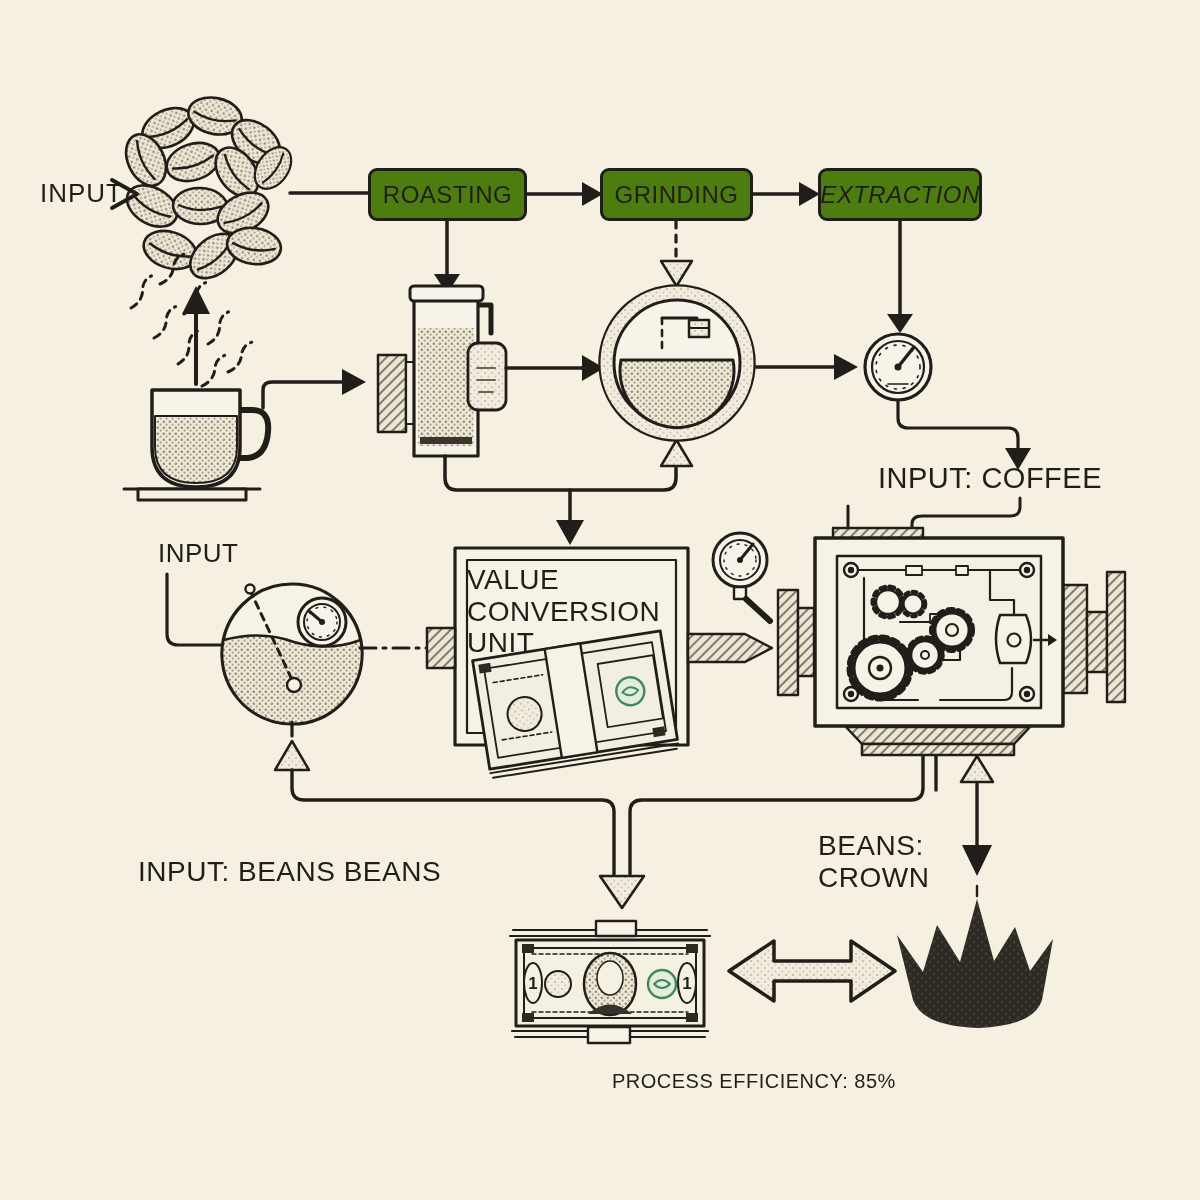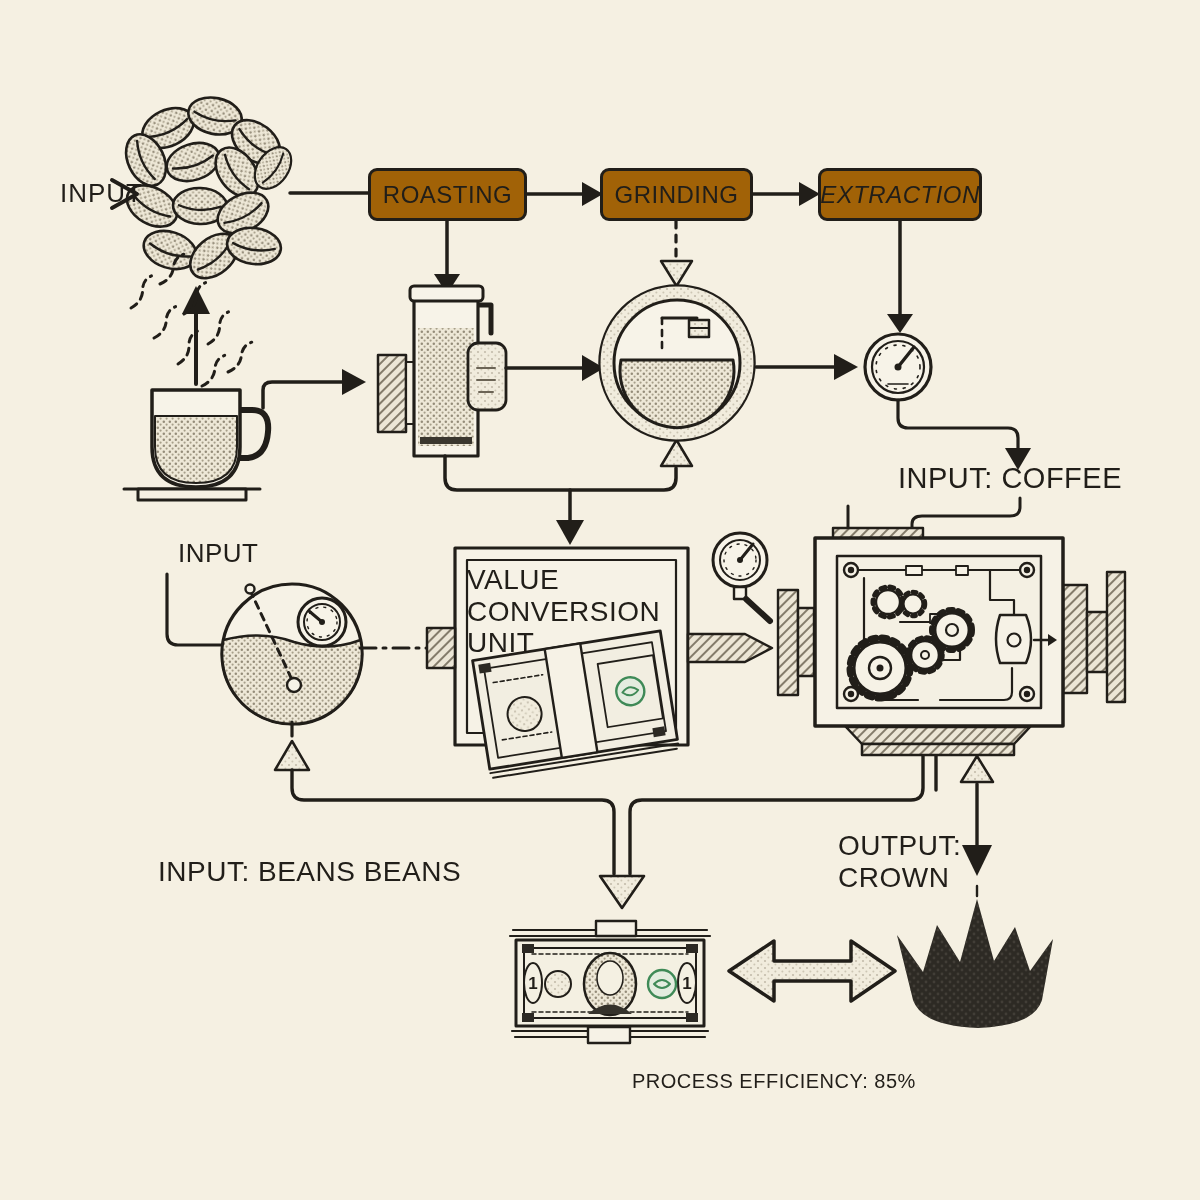--- a/index.html
+++ b/index.html
@@ -2,24 +2,24 @@
 <html><head>
 <meta charset="utf-8">
 <style>
   html,body{margin:0;padding:0;background:#e8e3d5;}
   .stage{
     position:relative;width:1200px;height:1200px;margin:0 auto;
     background:#f5f0e2;overflow:hidden;
     font-family:"Liberation Sans",sans-serif;color:#211e19;
   }
   .stage svg{position:absolute;left:0;top:0;}
-  .lbl{position:absolute;font-weight:500;color:#211e19;white-space:nowrap;margin-left:20px;}
+  .lbl{position:absolute;font-weight:500;color:#211e19;white-space:nowrap;}
   .pbox{
     position:absolute;display:flex;align-items:center;justify-content:center;
-    background:#a16207;border:3px solid #211e19;border-radius:9px;
+    background:#4d7c0f;border:3px solid #211e19;border-radius:9px;
     font-size:24px;font-weight:500;letter-spacing:.5px;color:#211e19;
   }
   .vcu-text{
     position:absolute;left:467px;top:564px;width:209px;text-align:left;
     font-size:28px;font-weight:500;letter-spacing:.5px;line-height:1.13;color:#211e19;
   }
   .out-lines{line-height:1.13;font-size:28px;letter-spacing:.5px;}
 </style>
 </head>
 <body>
@@ -340,20 +340,20 @@
 
   <div class="lbl" style="left:158px;top:538px;font-size:26px;letter-spacing:.5px;">INPUT</div>
 
   <div class="vcu-text">
     <div>VALUE</div>
     <div>CONVERSION</div>
     <div>UNIT</div>
   </div>
 
   <div class="lbl out-lines" style="left:818px;top:830px;">
-    <div>OUTPUT:</div>
+    <div>BEANS:</div>
     <div>CROWN</div>
   </div>
 
   <div class="lbl" style="left:138px;top:856px;font-size:28px;letter-spacing:.5px;">INPUT: BEANS BEANS</div>
 
   <div class="lbl" style="left:612px;top:1070px;font-size:20px;letter-spacing:.5px;">PROCESS EFFICIENCY: 85%</div>
 </div>
 
 </body></html>

